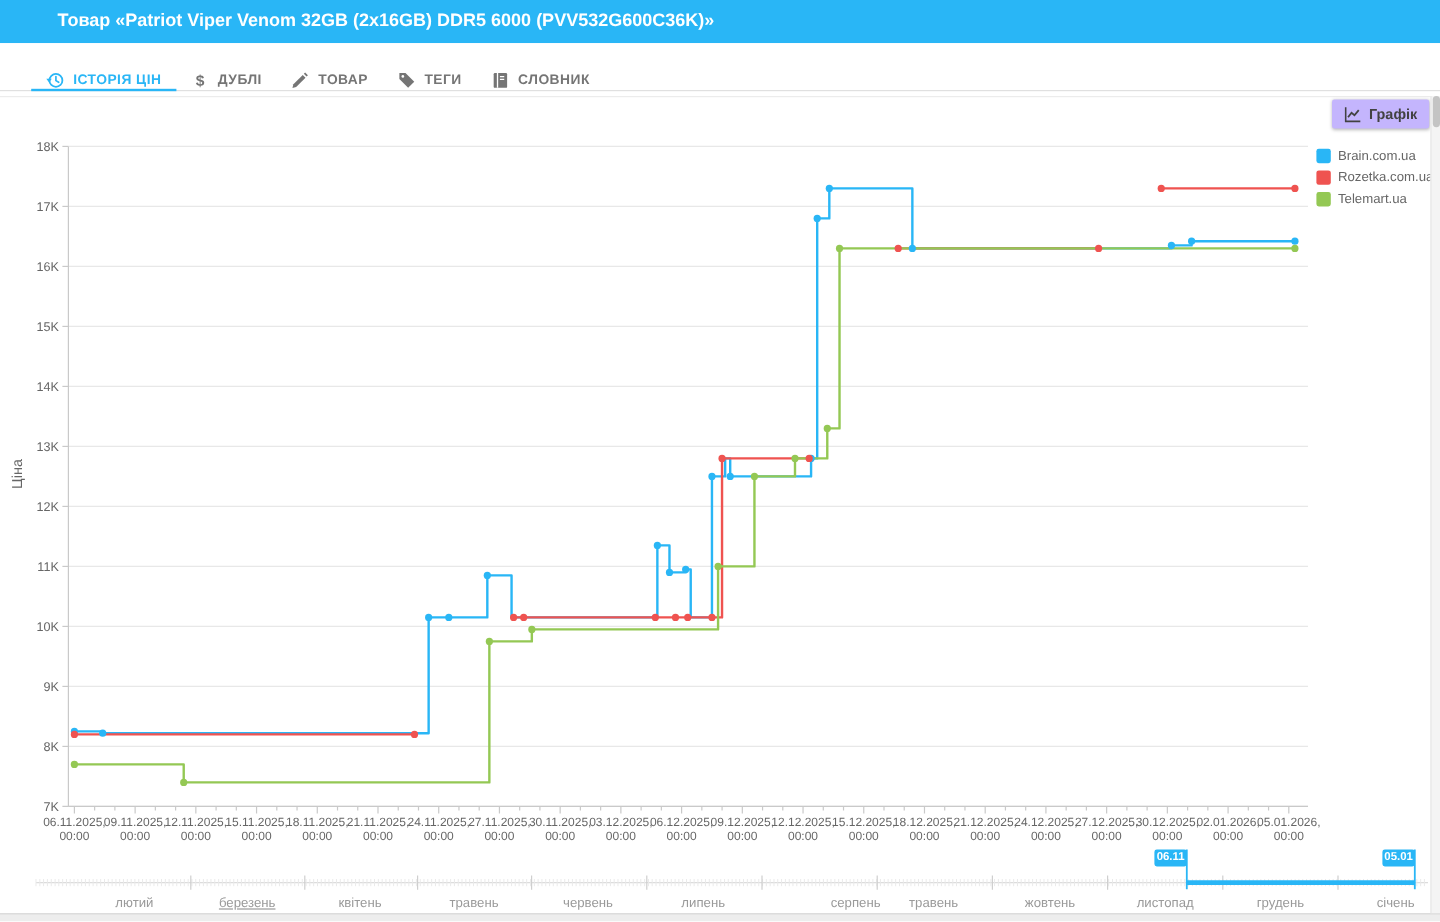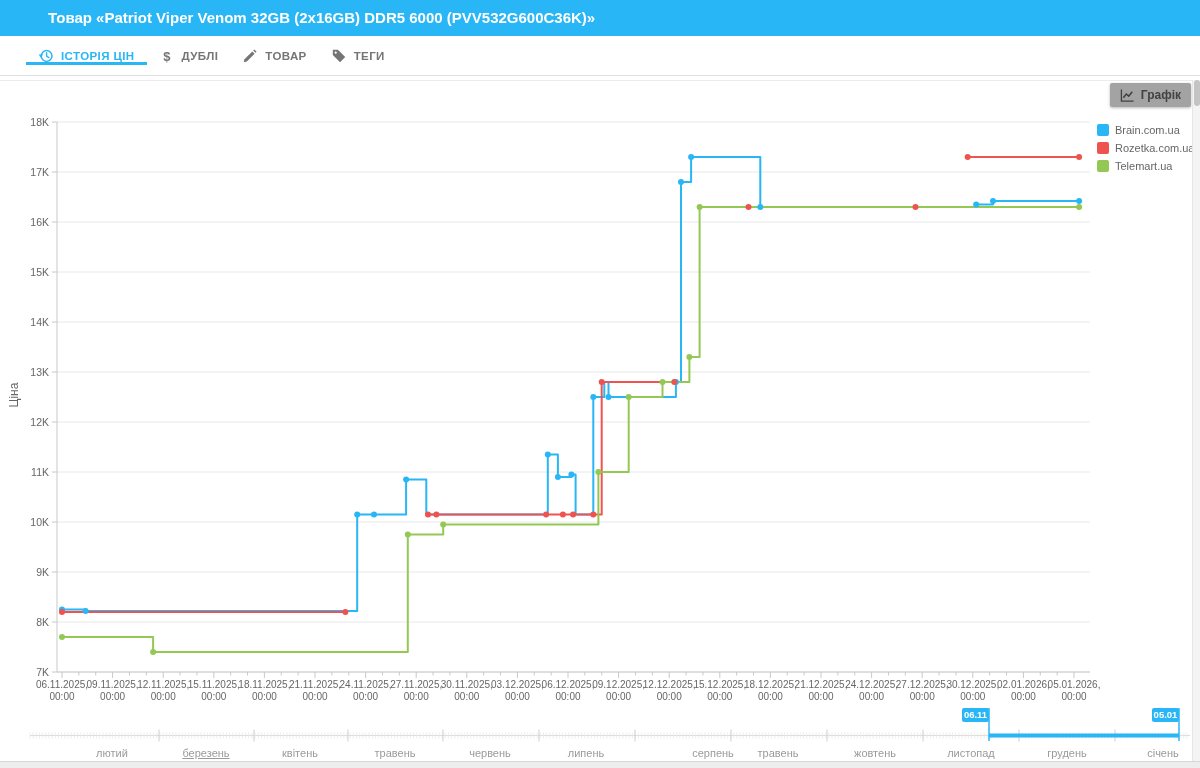--- a/index.html
+++ b/index.html
@@ -6,33 +6,33 @@
     font-family:"Liberation Sans",sans-serif;position:relative;}
   #plot{position:absolute;left:0;top:0;pointer-events:none;z-index:1;}
 
   
   .app-header{position:absolute;left:0;top:0;width:1200px;height:36px;background:#29b6f6;z-index:3;}
   .app-header .title{color:#fff;font-size:15px;font-weight:bold;line-height:36px;padding-left:48px;
     white-space:nowrap;}
 
   
   .tab-bar{position:absolute;left:0;top:36px;width:1200px;height:40px;background:#fff;
-    border-bottom:1px solid #e0e0e0;display:flex;align-items:center;padding-left:26px;
+    border-bottom:1px solid #e0e0e0;display:flex;align-items:flex-end;padding-left:26px;
     box-sizing:border-box;z-index:3;}
   .tab{display:flex;align-items:center;gap:7px;padding:0 12px;cursor:pointer;position:relative;
     color:#757575;font-size:11.5px;font-weight:bold;letter-spacing:.4px;white-space:nowrap;}
   .tab svg{flex:0 0 auto;}
   .tab.active{color:#29b6f6;}
   .tab.active::after{content:"";position:absolute;left:0;right:0;bottom:-1px;height:2.5px;background:#29b6f6;}
 
   .panel-divider{position:absolute;left:0;top:80px;width:1200px;height:0;border-top:1px solid #ececec;z-index:2;}
 
   
   .chart-btn{position:absolute;top:83px;right:9px;height:24px;display:flex;align-items:center;gap:6px;
-    background:#a3a3a3;border:none;border-radius:2px;padding:0 10px;font-family:"Liberation Sans",sans-serif;
+    background:#c4b5fd;border:none;border-radius:2px;padding:0 10px;font-family:"Liberation Sans",sans-serif;
     font-size:12px;font-weight:bold;color:#424242;box-shadow:0 1px 3px rgba(0,0,0,.28);cursor:pointer;z-index:4;}
 
   
   .legend{position:absolute;left:1097px;top:121px;z-index:3;}
   .legend-item{display:flex;align-items:center;height:18px;cursor:pointer;}
   .legend-swatch{width:12px;height:12px;border-radius:2px;margin-right:6px;}
   .legend-label{font-size:11px;color:#666;}
 
   
   .y-title{position:absolute;left:-16px;top:388px;width:60px;text-align:center;
@@ -653,20 +653,28 @@
     </svg>
     <span>ТОВАР</span>
   </div>
   <div class="tab">
     <svg width="16" height="16" viewBox="0 0 16 16">
       <path d="M1.8 1.8v5.1l7.3 7.3 5.1-5.1-7.3-7.3z" fill="#757575"></path>
       <circle cx="4.7" cy="4.7" r="1.1" fill="#fff"></circle>
     </svg>
     <span>ТЕГИ</span>
   </div>
+  <div class="tab">
+    <svg width="16" height="16" viewBox="0 0 16 16">
+      <rect x="2.4" y="1.8" width="11.2" height="12.4" rx="1" fill="#757575"></rect>
+      <path d="M5.6 1.8v12.4" stroke="#fff" stroke-width="1.1"></path>
+      <path d="M7.6 4.8h3.6M7.6 7.2h3.6" stroke="#fff" stroke-width="1"></path>
+    </svg>
+    <span>СЛОВНИК</span>
+  </div>
 </nav>
 
 <div class="panel-divider"></div>
 
 <button class="chart-btn">
   <svg width="15" height="15" viewBox="0 0 16 16">
     <path d="M1.5 1.5v12.5h13" fill="none" stroke="#424242" stroke-width="1.4"></path>
     <path d="M3.6 10.4l3.1-4 2.6 2.2 3.8-4.6" fill="none" stroke="#424242" stroke-width="1.6"></path>
   </svg>
   <span>Графік</span>

